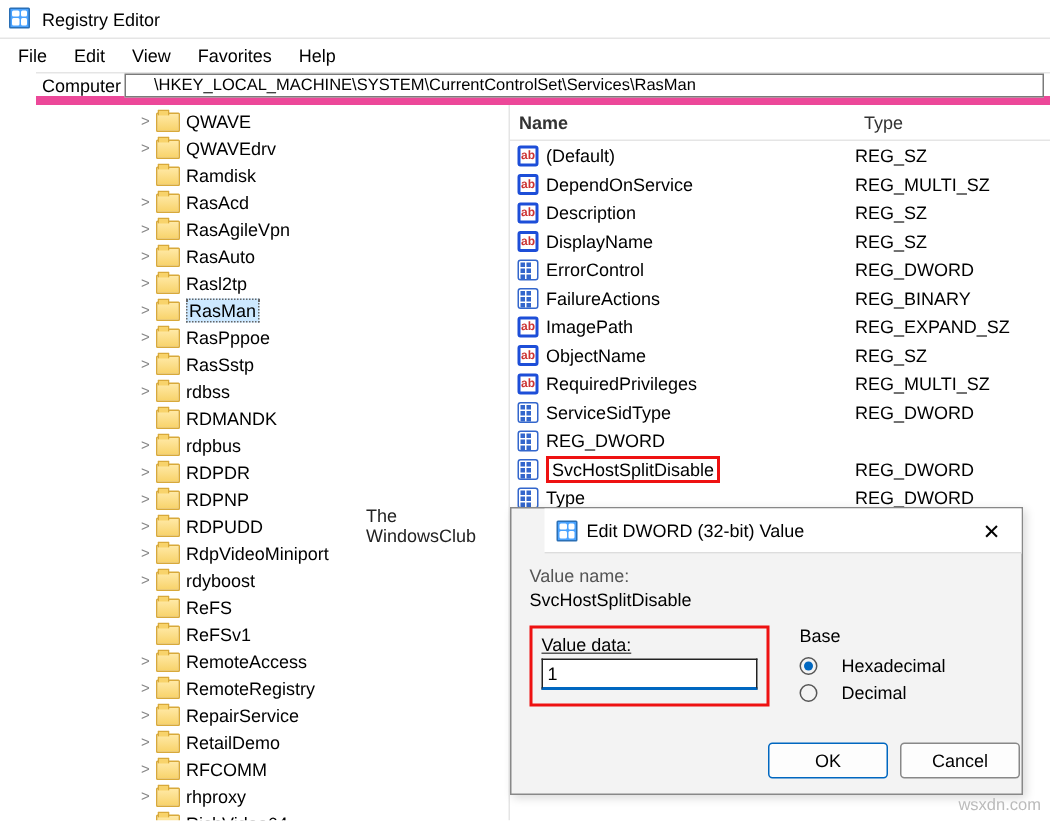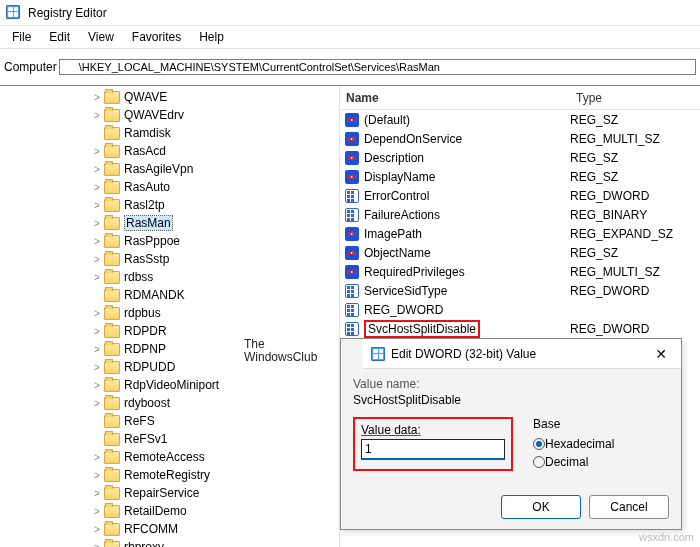--- a/index.html
+++ b/index.html
@@ -2,21 +2,21 @@
 <html><head>
 <meta charset="utf-8">
 <style>
 * { box-sizing: border-box; margin: 0; padding: 0; font-family: "Segoe UI", Tahoma, sans-serif; font-size: 12px; }
 body { background: #fff; width: 700px; height: 547px; overflow: hidden; position: relative; }
 .titlebar { height: 26px; display: flex; align-items: center; padding: 0 6px; border-bottom: 1px solid #e5e5e5; }
 .titlebar .app-icon { width: 16px; height: 16px; margin-right: 6px; }
 .titlebar .title { font-size: 12px; }
 .menubar { height: 22px; display: flex; align-items: center; padding: 0 4px; gap: 2px; }
 .menubar .item { padding: 2px 8px; }
-.addrbar { height: 38px; display: flex; align-items: center; padding: 0 4px; border-top: 1px solid #e5e5e5; border-bottom: 1px solid #ec4899; }
+.addrbar { height: 22px; display: flex; align-items: center; padding: 0 4px; border-top: 1px solid #e5e5e5; border-bottom: 6px solid #ec4899; margin-left: 24px; }
 .addrbar .label { margin-right: 2px; }
 .addrbar .path { border: 1px solid #7a7a7a; padding: 1px 19px; flex: 1; background: #fff; font-size: 11px; }
 .panes { display: flex; height: calc(547px - 26px - 22px - 22px); }
 .tree { width: 340px; border-right: 1px solid #e5e5e5; overflow: hidden; padding-top: 2px; }
 .tree-row { display: flex; align-items: center; height: 18px; padding-left: 90px; white-space: nowrap; }
 .tree-row.sel .label { background: #cce8ff; border: 1px dotted #666; padding: 0 1px; }
 .tree-row .tw { width: 14px; color: #888; text-align: center; font-size: 10px; }
 .tree-row .folder { width: 16px; height: 13px; margin-right: 4px; background: linear-gradient(#ffe9a6,#f8d36b); border: 1px solid #d8a93a; border-radius: 1px; position: relative; }
 .tree-row .folder::before { content:""; position:absolute; top:-3px; left:0; width:6px; height:3px; background:#f8d36b; border:1px solid #d8a93a; border-bottom:none; border-radius:1px 1px 0 0; }
 .list { flex: 1; overflow: hidden; position: relative; }
@@ -36,29 +36,29 @@
 .dialog .body { padding: 8px 12px; }
 .dialog .vn-label { color:#555; margin-bottom:2px; }
 .dialog .vn { margin-bottom: 10px; }
 .dialog .row2 { display:flex; gap: 20px; }
 .dialog .vd-box { border:2px solid #e11; padding:4px 6px 8px; width: 160px; }
 .dialog .vd-label { position:relative; }
 .dialog .vd-label span { text-decoration: underline; text-decoration-color: #555; }
 .dialog .vd-input { width: 100%; border:1px solid #222; border-bottom:2px solid #0067c0; padding:2px 3px; background:#fff; margin-top:2px; }
 .dialog .base { }
 .dialog .base .bl { margin-bottom:4px; }
-.dialog .radio { display:flex; align-items:center; gap:0; height:18px; }
+.dialog .radio { display:flex; align-items:center; gap:16px; height:18px; }
 .dialog .radio .r { width:12px; height:12px; border-radius:50%; border:1px solid #555; display:inline-flex; align-items:center; justify-content:center; }
 .dialog .radio .r.on::after { content:""; width:6px; height:6px; border-radius:50%; background:#0067c0; }
-.dialog .btns { position:absolute; bottom:10px; right:12px; display:flex; gap:8px; }
+.dialog .btns { position:absolute; bottom:10px; right:1px; display:flex; gap:8px; }
 .dialog .btn { width:80px; height:24px; border:1px solid #888; background:#fdfdfd; border-radius:3px; display:flex; align-items:center; justify-content:center; }
 .dialog .btn.primary { border-color:#0067c0; }
 .watermark-tw { position:absolute; left:244px; top:338px; font-family: Georgia, serif; font-size:15px; color:#222; line-height:1.1; }
 .watermark-site { position:absolute; right:6px; bottom:4px; color:#bbb; font-size:11px; }
-.ic-ab { width:14px; height:14px; border:6px solid #1d4ed8; border-radius:2px; font-size:8px; font-weight:bold; color:#c33; display:flex; align-items:center; justify-content:center; }
+.ic-ab { width:14px; height:14px; border:2px solid #1d4ed8; border-radius:2px; font-size:8px; font-weight:bold; color:#c33; display:flex; align-items:center; justify-content:center; }
 .ic-dw { width:14px; height:14px; border:1px solid #36c; border-radius:2px; display:flex; flex-wrap:wrap; padding:1px; gap:1px; }
 .ic-dw i { width:3px; height:3px; background:#36c; }
 .ic-app { width:14px;height:14px;background:#4aa3ff;border:1px solid #2a6fb5;border-radius:1px;display:grid;grid-template-columns:1fr 1fr;grid-template-rows:1fr 1fr;gap:1px;padding:1px;}
 .ic-app i{background:#fff;border-radius:1px;}
 </style>
 </head>
 <body>
 
 <div class="titlebar">
   <span class="app-icon">

